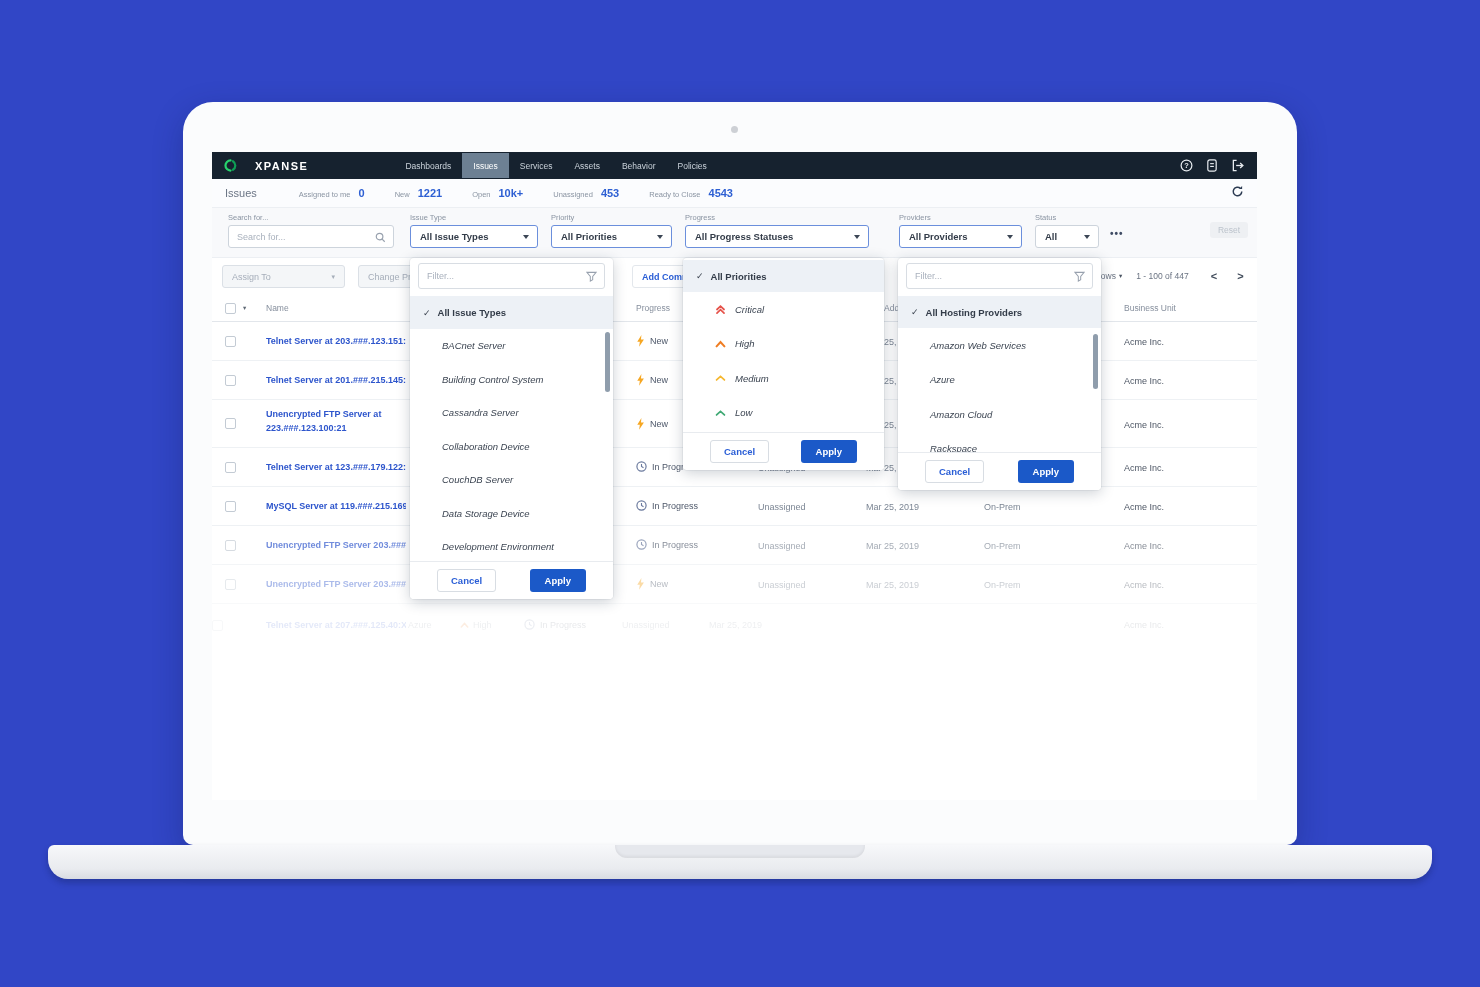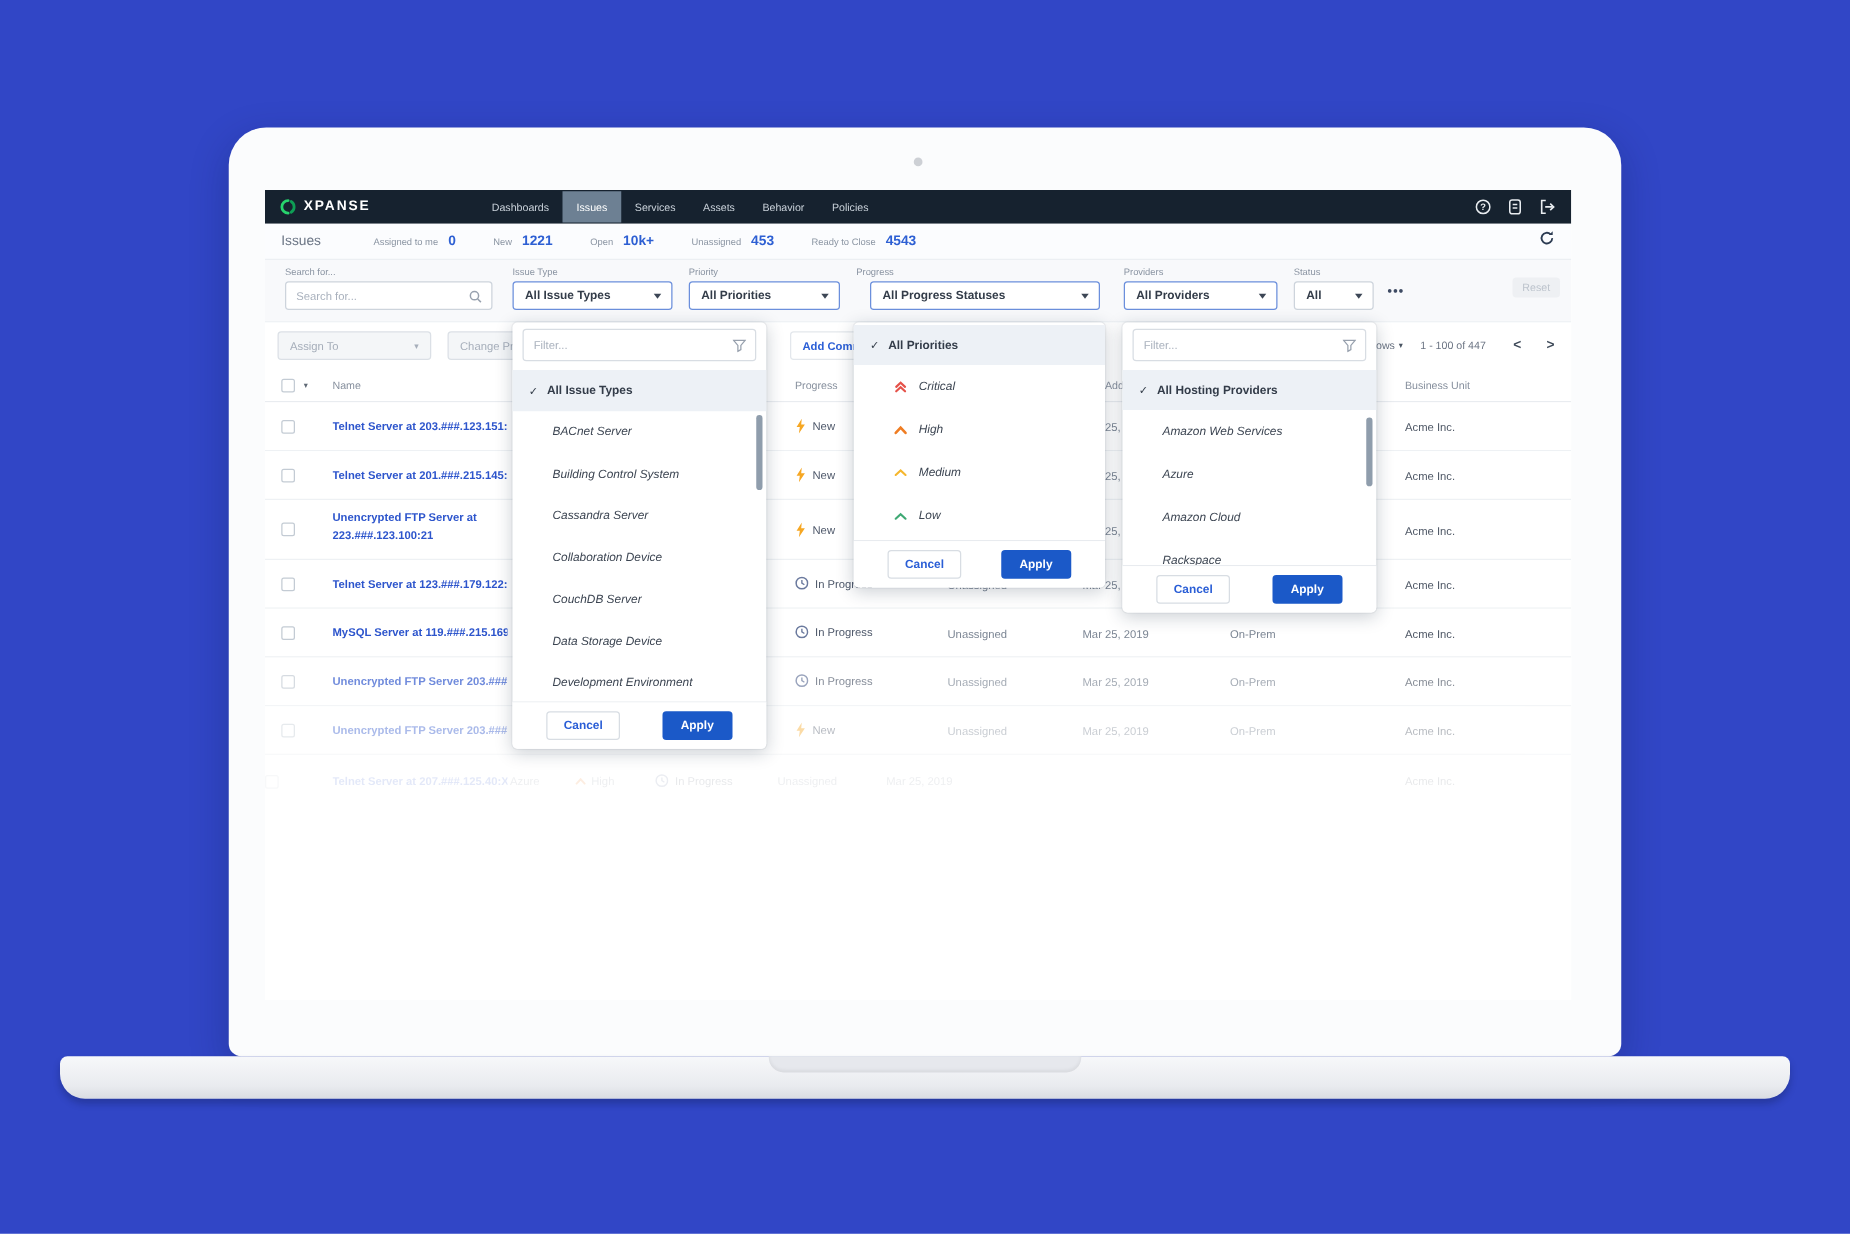--- a/index.html
+++ b/index.html
@@ -15,21 +15,21 @@
             background:linear-gradient(#f7f8fa, #e9ebef 70%, #d9dce2);
             border-radius:6px 6px 20px 20px; box-shadow:0 4px 6px rgba(10,20,60,.28); }
   .notch { position:absolute; left:50%; top:0; transform:translateX(-50%); width:250px; height:13px;
             background:#e6e8ed; border-radius:0 0 12px 12px; box-shadow:inset 0 -2px 3px rgba(0,0,0,.06); }
 
   
   .screen { position:absolute; left:29px; top:50px; width:1045px; height:648px; background:#fff; overflow:hidden; }
 
   
   .nav { position:absolute; left:0; top:0; right:0; height:27px; background:#16222f; display:flex; align-items:center; padding:0 12px; }
-  .brand { display:flex; gap:6px; }
+  .brand { display:flex; align-items:center; gap:18px; }
   .brand-text { color:#fff; font-size:11px; font-weight:700; letter-spacing:1.5px; }
   .tabs { display:flex; margin-left:86px; height:25px; }
   .tab { color:#cad2da; font-size:8.5px; padding:0 11px; display:flex; align-items:center; cursor:pointer; }
   .tab.active { background:#6d8093; color:#fff; }
   .nav-icons { margin-left:auto; display:flex; gap:13px; align-items:center; }
 
   
   .summary { position:absolute; left:0; top:27px; right:0; height:29px; background:#fbfcfe;
              border-bottom:1px solid #eceff3; display:flex; align-items:center; padding:0 13px; }
   .summary-title { font-size:11px; color:#6b7585; margin-right:42px; }
@@ -192,21 +192,21 @@
           <circle cx="5" cy="5" r="3.6" fill="none" stroke="#98a1ae" stroke-width="1.3"></circle>
           <line x1="7.8" y1="7.8" x2="10.6" y2="10.6" stroke="#98a1ae" stroke-width="1.3"></line>
         </svg>
       </div>
       <div class="control blue sel" style="left:198px;width:128px">
         <span>All Issue Types</span>
       </div>
       <div class="control blue sel" style="left:339px;width:121px">
         <span>All Priorities</span>
       </div>
-      <div class="control blue sel" style="left:484px;width:184px">
+      <div class="control blue sel" style="left:473px;width:184px">
         <span>All Progress Statuses</span>
       </div>
       <div class="control blue sel" style="left:687px;width:123px">
         <span>All Providers</span>
       </div>
       <div class="control sel" style="left:823px;width:64px">
         <span>All</span>
       </div>
       <span class="dots-btn">•••</span>
       <span class="reset-btn">Reset</span>

